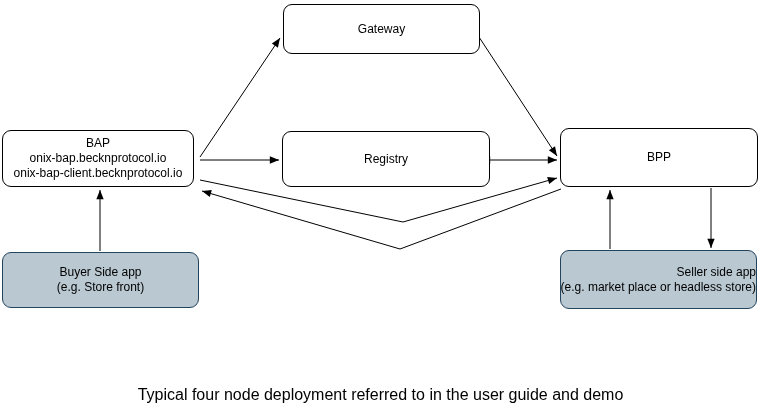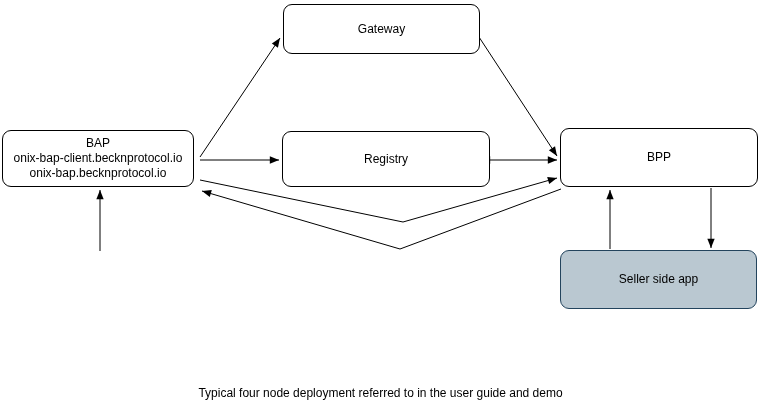--- a/index.html
+++ b/index.html
@@ -32,27 +32,27 @@
   }
   .node.app {
     background: var(--app-fill, #bac8d1);
     border-color: var(--app-border, #23445d);
   }
   #node-gateway  { left: 283px; top: 4px;   width: 197px; height: 50px; }
   #node-bap      { left: 2px;   top: 130px; width: 192px; height: 57px; }
   #node-registry { left: 282px; top: 131px; width: 208px; height: 56px; }
   #node-bpp      { left: 560px; top: 128px; width: 198px; height: 59px; justify-content: center; }
   #node-buyer    { left: 2px;   top: 252px; width: 197px; height: 56px; }
-  #node-seller   { left: 560px; top: 250px; width: 197px; height: 59px; }
+  #node-seller   { left: 560px; top: 250px; width: 197px; height: 59px; align-items: flex-end; }
 
   .caption {
     position: absolute;
     left: 0; top: 386px; width: 761px;
     text-align: center;
-    font-size: 12px;
+    font-size: 16px;
   }
 </style>
 </head>
 <body>
 
 <div class="canvas">
 
   <svg class="edges" viewBox="0 0 761 411">
     <defs>
       <marker id="ah" viewBox="0 0 12 12" refX="11" refY="6" markerWidth="11" markerHeight="11" markerUnits="userSpaceOnUse" orient="auto-start-reverse">
@@ -69,32 +69,37 @@
     <line class="edge" x1="610" y1="249" x2="610" y2="190" marker-end="url(#ah)"></line>
     <line class="edge" x1="711" y1="188" x2="711" y2="248" marker-end="url(#ah)"></line>
   </svg>
 
   <div class="node" id="node-gateway">
     <div>Gateway</div>
   </div>
 
   <div class="node" id="node-bap">
     <div>BAP</div>
+    <div>onix-bap.becknprotocol.io</div>
     <div>onix-bap-client.becknprotocol.io</div>
-    <div>onix-bap.becknprotocol.io</div>
   </div>
 
   <div class="node" id="node-registry">
     <div>Registry</div>
   </div>
 
   <div class="node" id="node-bpp">
     <div>BPP</div>
   </div>
 
+  <div class="node app" id="node-buyer">
+    <div>Buyer Side app</div>
+    <div>(e.g. Store front)</div>
+  </div>
 
   <div class="node app" id="node-seller">
     <div>Seller side app</div>
+    <div>(e.g. market place or headless store)</div>
   </div>
 
   <div class="caption">Typical four node deployment referred to in the user guide and demo</div>
 
 </div>
 
 </body></html>

